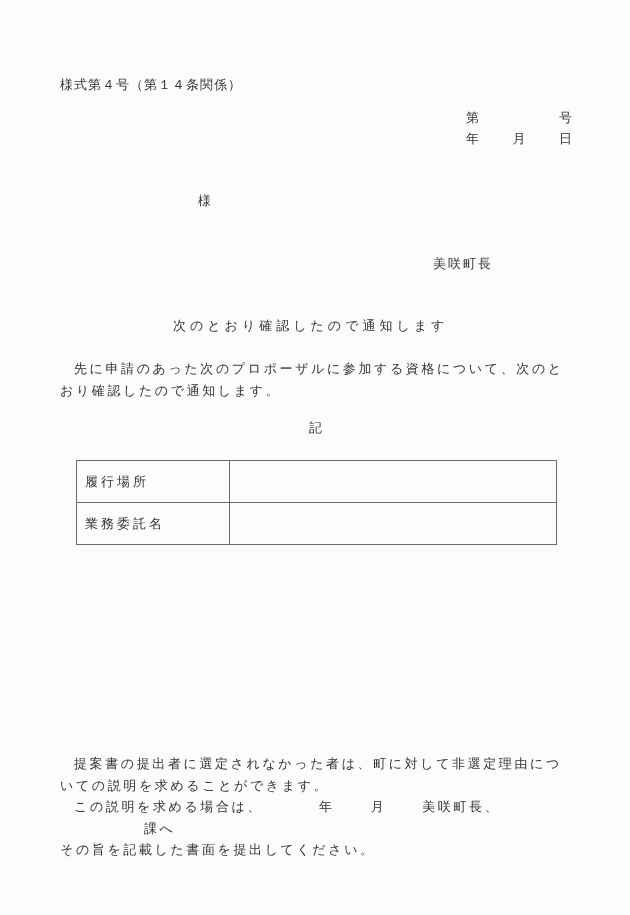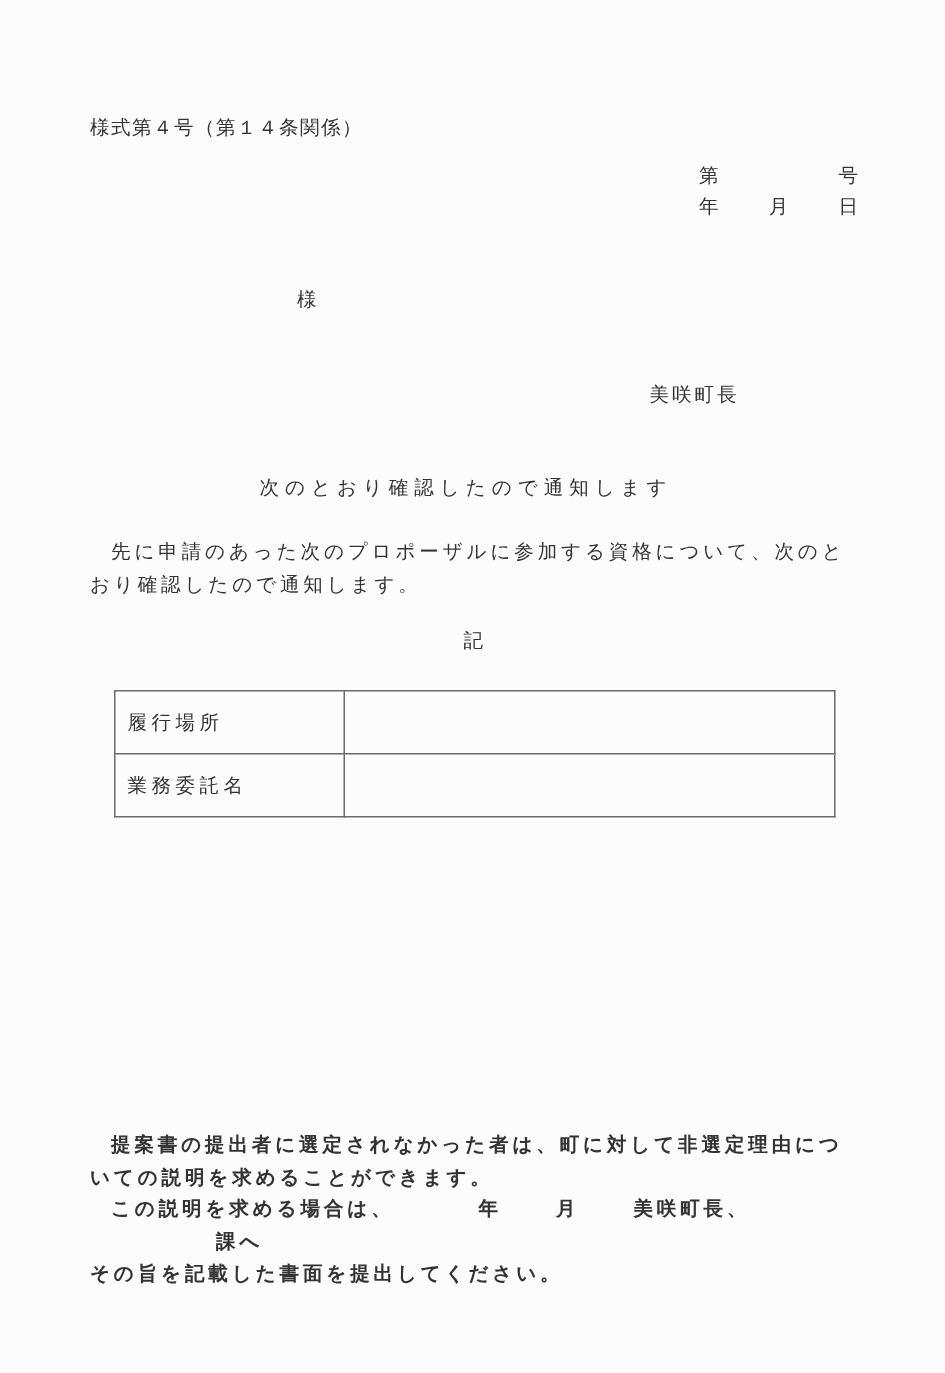--- a/index.html
+++ b/index.html
@@ -41,21 +41,21 @@
       vertical-align: middle;
       font-size: 13px;
       letter-spacing: 3px;
       color: #333;
     }
     table.info td.label { width: 144px; }
     table.info tr.r { height: 42px; }
     table.info tr.tall { height: 166px; }
 
     .notes { left: 60px; top: 753px; width: 515px; white-space: normal; line-height: 21.5px; letter-spacing: 2.6px; }
-    .notes p { margin: 0; font-weight: bold; }
+    .notes p { margin: 0; }
     .notes .indent { display: inline-block; width: 14px; }
     .blank-wide { display: inline-block; width: 56px; }
     .blank-mid { display: inline-block; width: 36px; }
     .blank-long { display: inline-block; width: 84px; }
   </style>
 </head>
 <body>
 
 <div class="abs form-number">様式第４号（第１４条関係）</div>
 

